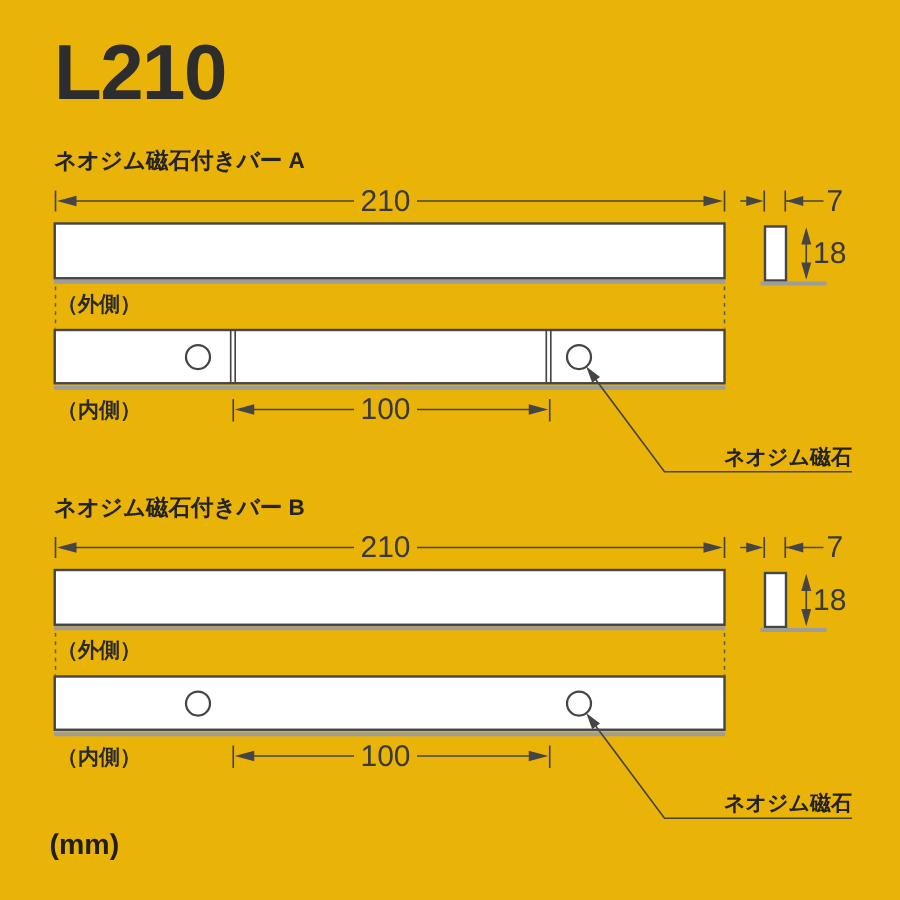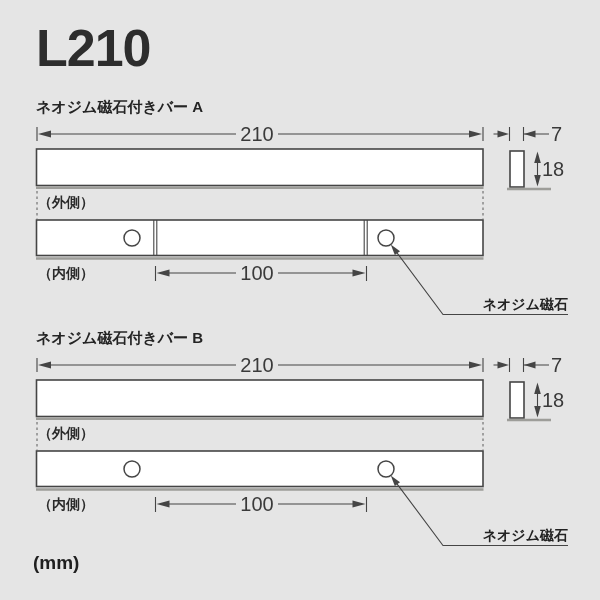--- a/index.html
+++ b/index.html
@@ -1,19 +1,19 @@
 <!DOCTYPE html>
 <html lang="ja"><head>
 <meta charset="utf-8">
 <style>
   html,body{margin:0;padding:0;background:#fff;}
   .page{
     position:relative;
     width:600px;height:600px;
-    background:#e5e5e5;
+    background:#eab308;
     overflow:hidden;
     font-family:"Liberation Sans", sans-serif;
   }
   svg{position:absolute;left:0;top:0;}
   .title-text{
     font-family:"Liberation Sans", sans-serif;
     font-size:52px;font-weight:bold;fill:#2d2d2d;letter-spacing:-1px;
   }
   .bar-label{
     font-family:"Liberation Sans", sans-serif;

